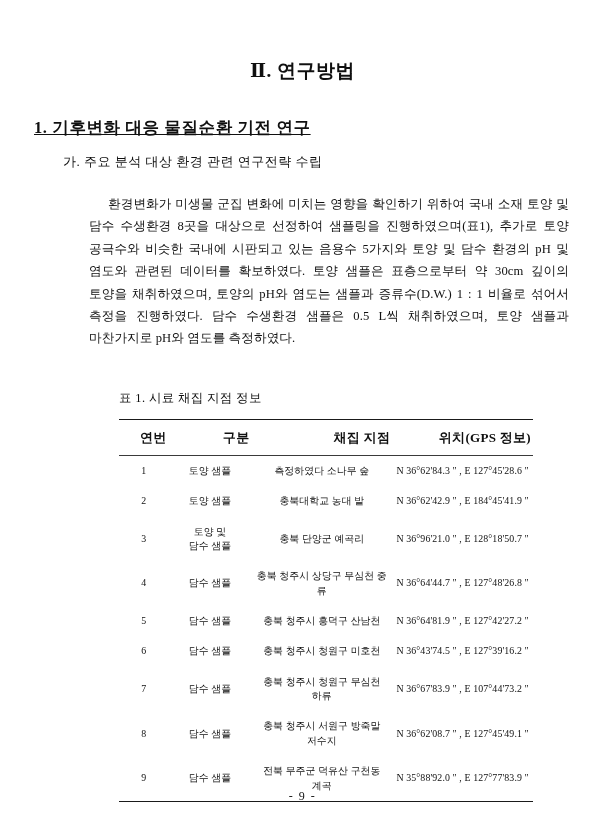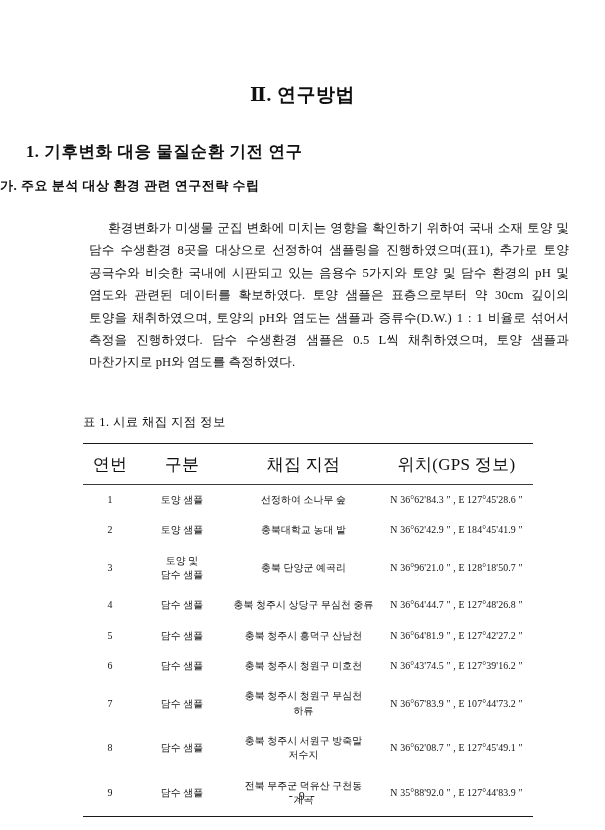--- a/index.html
+++ b/index.html
@@ -21,36 +21,38 @@
     box-sizing: border-box;
     color: #101010;
   }
   
   .chapter-title {
     text-align: center;
     font-size: 19px;
     font-weight: bold;
     letter-spacing: 0.5px;
     margin: 0;
-    padding-top: 82px;
+    padding-top: 58px;
     font-family: "Liberation Serif", "DejaVu Serif", serif;
   }
   .section-title {
     font-size: 16.5px;
     font-weight: bold;
     margin: 0;
     padding-top: 33px;
-    padding-left: 26px;
+    padding-left: 34px;
     letter-spacing: 0.6px;
+    text-decoration: underline;
   }
   .subsection-title {
     font-size: 13px;
-    font-weight: bold;
+    font-weight: normal;
     margin: 0;
     padding-top: 14px;
+    padding-left: 63px;
     letter-spacing: 0.5px;
   }
   
   .body-wrap {
     padding: 0 36px 0 89px;
     margin-top: 22px;
   }
   .body-para {
     font-size: 12.6px;
     line-height: 1.78;
@@ -58,39 +60,40 @@
     text-justify: inter-character;
     text-indent: 19px;
     margin: 0;
     word-break: keep-all;
     letter-spacing: 0.1px;
   }
   
   .table-wrap {
     padding: 0 72px 0 83px;
     margin-top: 40px;
+    margin-left: 36px;
   }
   .table-caption {
     font-size: 12.4px;
     margin: 0 0 12px 0;
     letter-spacing: 0.4px;
     text-align: left;
   }
   table.data-table {
     width: 100%;
     border-collapse: collapse;
     table-layout: fixed;
   }
   table.data-table thead th {
-    font-size: 17px;
-    font-weight: normal;
+    font-size: 13px;
+    font-weight: bold;
     padding: 9px 2px 8px 2px;
     letter-spacing: 0.3px;
     vertical-align: middle;
-    text-align: center;
+    text-align: right;
   }
   table.data-table thead tr {
     border-top: 1.6px solid #1a1a1a;
     border-bottom: 0.9px solid #3a3a3a;
   }
   table.data-table tbody td {
     font-size: 9.9px;
     padding: 8px 2px 8px 2px;
     text-align: center;
     vertical-align: middle;
@@ -152,21 +155,21 @@
           <th>연번</th>
           <th>구분</th>
           <th>채집 지점</th>
           <th>위치(GPS 정보)</th>
         </tr>
       </thead>
       <tbody id="table-body">
           <tr>
             <td class="cell-no">1</td>
             <td class="cell-type">토양 샘플</td>
-            <td class="cell-site">선정하여 소나무 숲</td>
+            <td class="cell-site">측정하였다 소나무 숲</td>
             <td class="cell-gps">N 36°62'84.3 ″ , E 127°45'28.6 ″</td>
           </tr>
           <tr>
             <td class="cell-no">2</td>
             <td class="cell-type">토양 샘플</td>
             <td class="cell-site">충북대학교 농대 밭</td>
             <td class="cell-gps">N 36°62'42.9 ″ , E 184°45'41.9 ″</td>
           </tr>
           <tr>
             <td class="cell-no">3</td>
@@ -205,21 +208,21 @@
             <td class="cell-type">담수 샘플</td>
             <td class="cell-site multiline">충북 청주시 서원구 방죽말
 저수지</td>
             <td class="cell-gps">N 36°62'08.7 ″ , E 127°45'49.1 ″</td>
           </tr>
           <tr>
             <td class="cell-no">9</td>
             <td class="cell-type">담수 샘플</td>
             <td class="cell-site multiline">전북 무주군 덕유산 구천동
 계곡</td>
-            <td class="cell-gps">N 35°88'92.0 ″ , E 127°44'83.9 ″</td>
+            <td class="cell-gps">N 35°88'92.0 ″ , E 127°77'83.9 ″</td>
           </tr>
         </tbody>
     </table>
   </div>
 
   <div class="page-footer">- 9 -</div>
 
 </div>
 
 </body></html>

